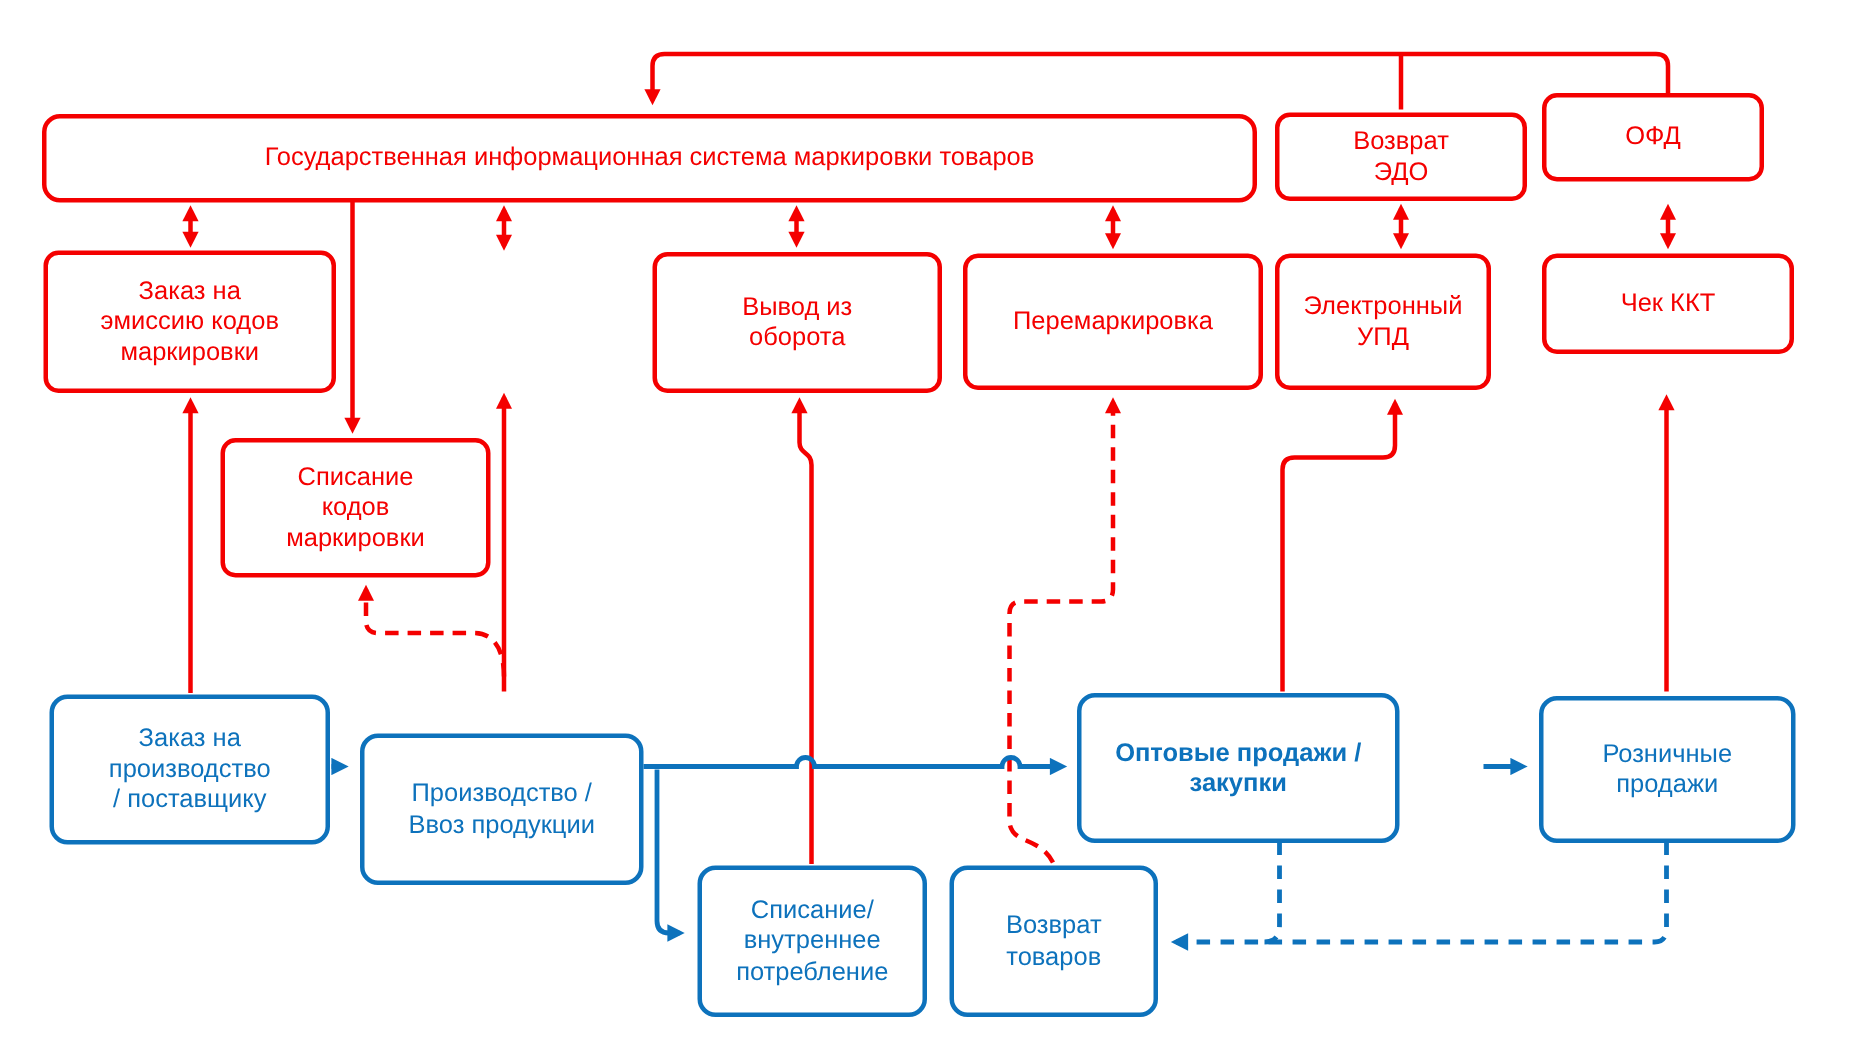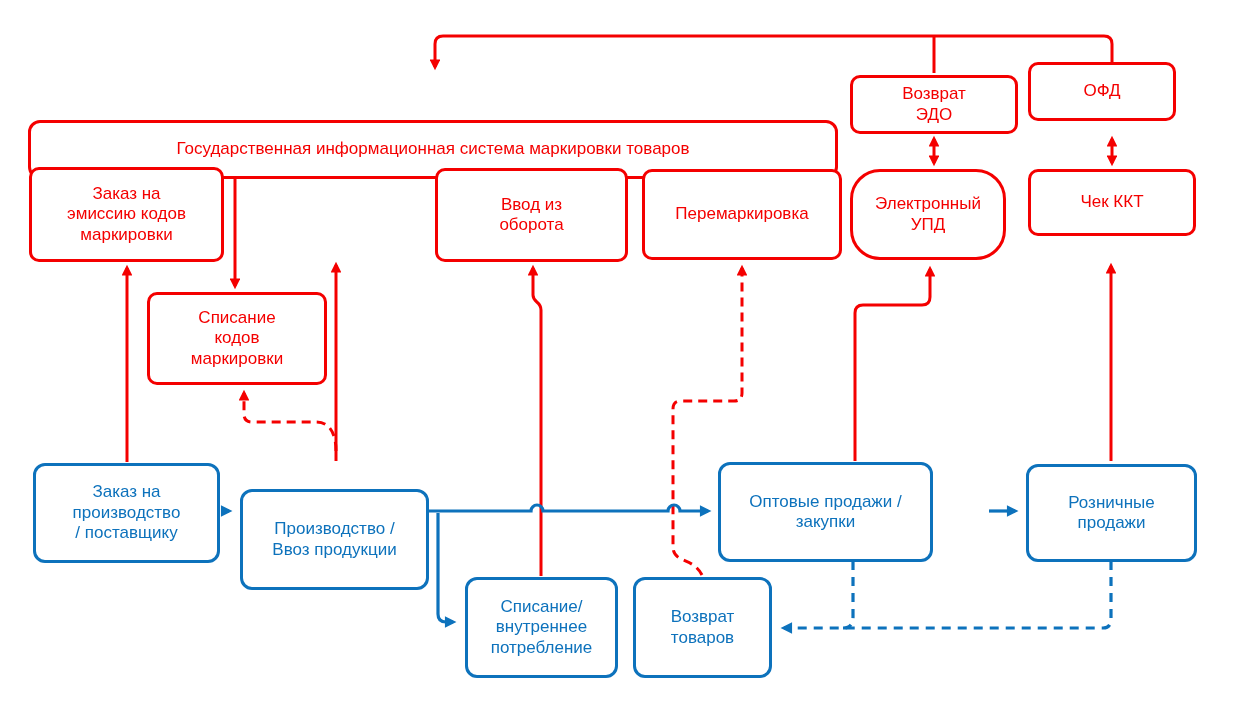--- a/index.html
+++ b/index.html
@@ -16,33 +16,33 @@
   .mr { fill:var(--red); }
   .mb { fill:var(--blue); }
   .node {
     position:absolute; box-sizing:border-box; background:var(--bg);
     border:3px solid var(--red); border-radius:10px; color:var(--red);
     display:flex; align-items:center; justify-content:center;
     text-align:center; font-size:17px; line-height:1.2;
     white-space:pre-line; z-index:2;
   }
   .blue { border-color:var(--blue); color:var(--blue); border-radius:12px; }
-  #n-gis           { left:28px;   top:76px;  width:810px; height:59px; border-radius:12px;margin-top:44px; }
+  #n-gis           { left:28px;   top:76px;  width:810px; height:59px; border-radius:12px; }
   #n-edo           { left:850px;  top:75px;  width:168px; height:59px; }
   #n-ofd           { left:1028px; top:62px;  width:148px; height:59px;text-align:right; }
   #n-emission      { left:29px;   top:167px; width:195px; height:95px; }
   #n-input         { left:247px;  top:170px; width:178px; height:89px; }
   #n-output        { left:435px;  top:168px; width:193px; height:94px; }
   #n-remarking     { left:642px;  top:169px; width:200px; height:91px; }
-  #n-upd           { left:850px;  top:169px; width:156px; height:91px;border-radius:30px; }
+  #n-upd           { left:850px;  top:169px; width:144px; height:91px; }
   #n-receipt       { left:1028px; top:169px; width:168px; height:67px; }
   #n-writeoffcodes { left:147px;  top:292px; width:180px; height:93px; }
   #n-orderprod     { left:33px;   top:463px; width:187px; height:100px; }
   #n-production    { left:240px;  top:462px; width:189px; height:101px;margin-top:27px; }
-  #n-wholesale     { left:718px;  top:462px; width:215px; height:100px; }
+  #n-wholesale     { left:718px;  top:462px; width:215px; height:100px;font-weight:bold; }
   #n-retail        { left:1026px; top:464px; width:171px; height:98px; }
   #n-writeoffint   { left:465px;  top:577px; width:153px; height:101px; }
   #n-returns       { left:633px;  top:577px; width:139px; height:101px; }
 </style>
 </head>
 <body>
 
 <div id="canvas">
 
   <svg id="wires" viewBox="0 0 1245 705" xmlns="http://www.w3.org/2000/svg">
@@ -83,21 +83,21 @@
   </svg>
 
   <div class="node" id="n-gis">Государственная информационная система маркировки товаров</div>
   <div class="node" id="n-edo">Возврат
 ЭДО</div>
   <div class="node" id="n-ofd">ОФД</div>
 
   <div class="node" id="n-emission">Заказ на
 эмиссию кодов
 маркировки</div>
-  <div class="node" id="n-output">Ввод из
+  <div class="node" id="n-output">Вывод из
 оборота</div>
   <div class="node" id="n-remarking">Перемаркировка</div>
   <div class="node" id="n-upd">Электронный
 УПД</div>
   <div class="node" id="n-receipt">Чек ККТ</div>
 
   <div class="node" id="n-writeoffcodes">Списание
 кодов
 маркировки</div>
 

